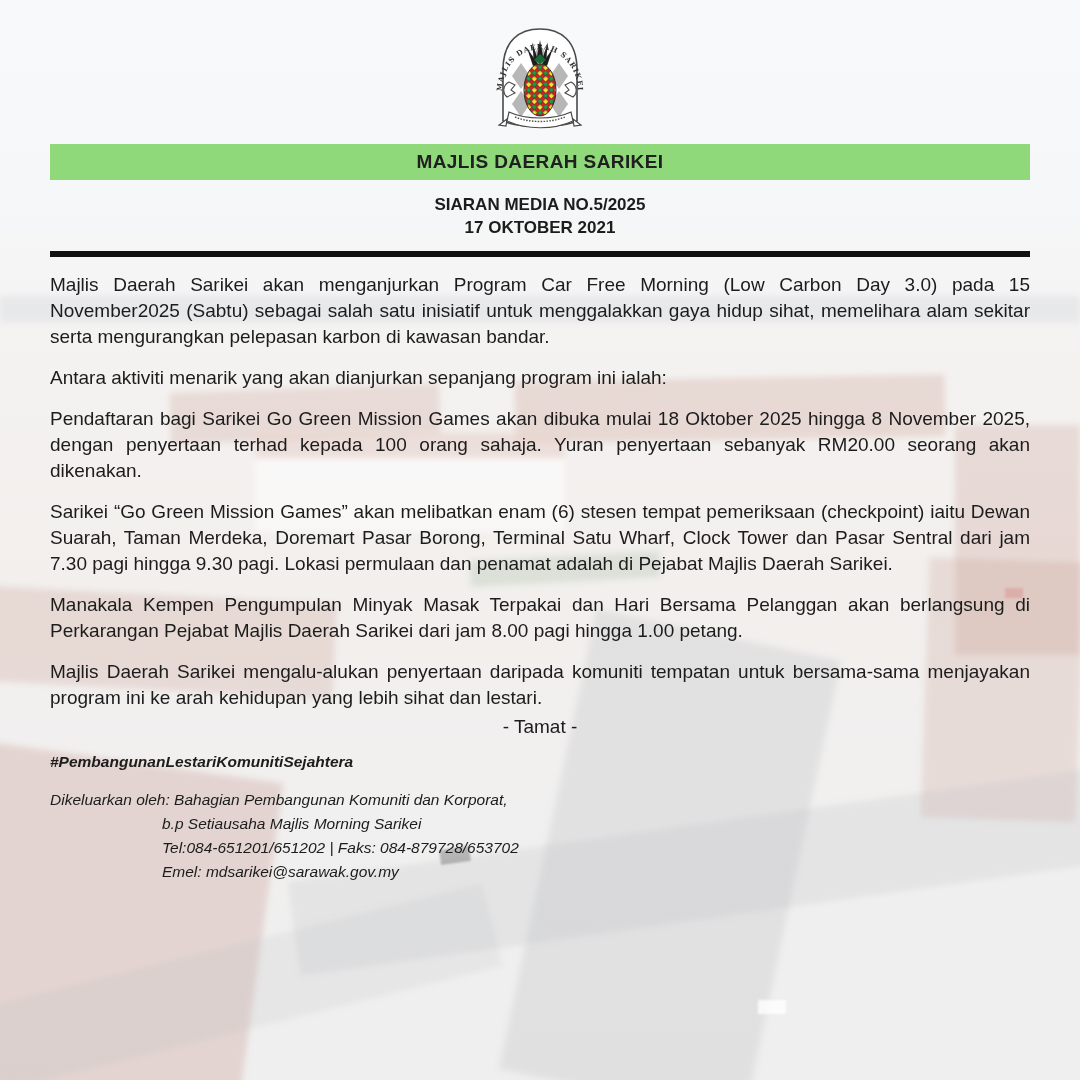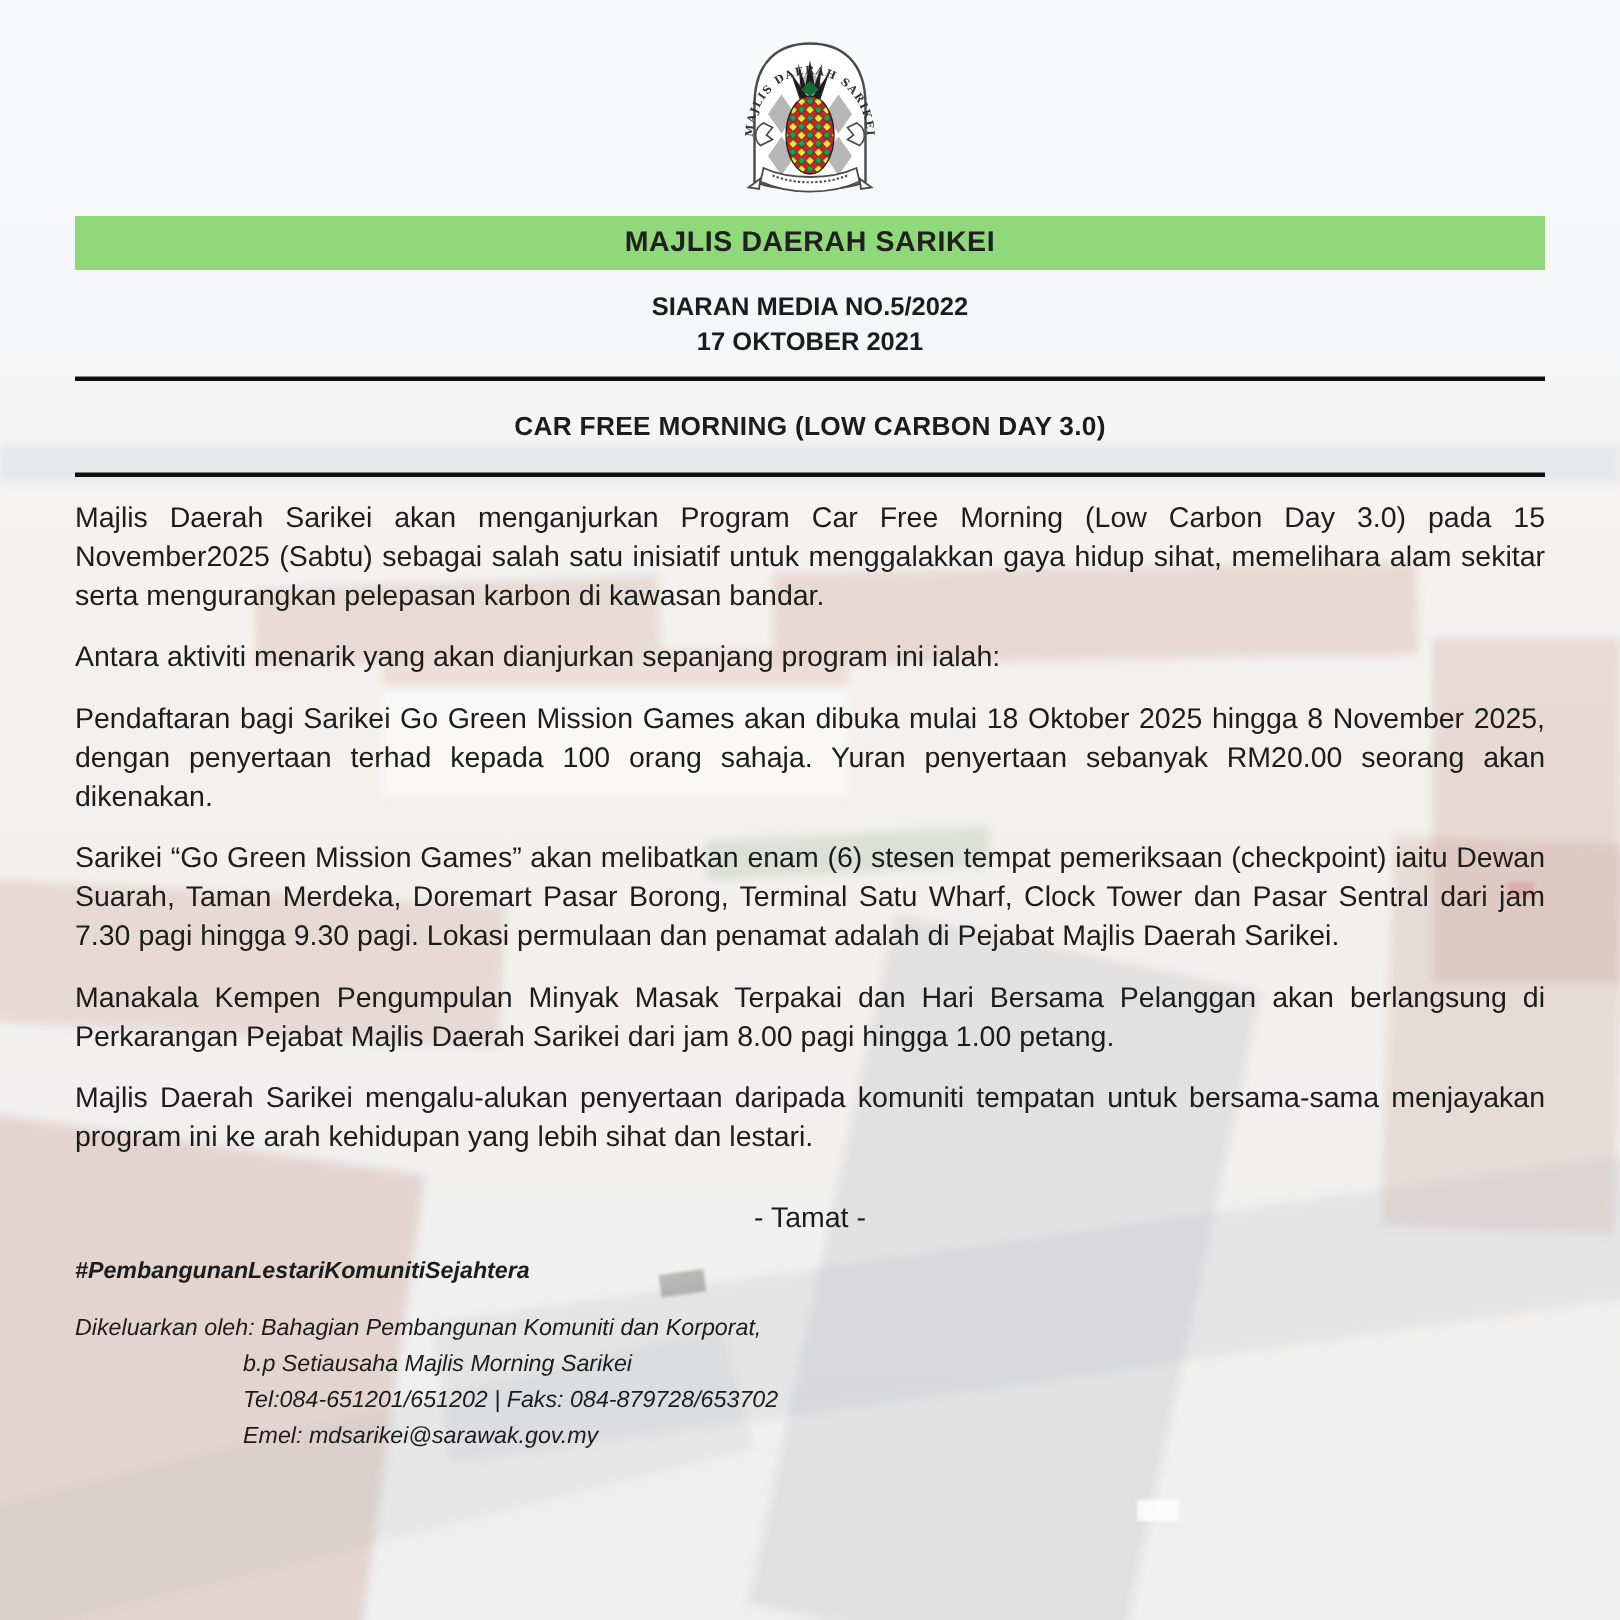--- a/index.html
+++ b/index.html
@@ -21,21 +21,21 @@
     height:36px; background:var(--accent_green,#8FD97A);
     display:flex; align-items:center; justify-content:center;
     font-weight:bold; font-size:19px; letter-spacing:0.4px; color:#202020;
   }
   .meta { text-align:center; font-weight:bold; font-size:17px; line-height:23px; margin-top:13px; }
   .rule { border:none; border-top:3px solid #101010; margin:12px 0 0 0; }
   .doc-title { text-align:center; font-weight:bold; font-size:17.5px; letter-spacing:0.2px; margin:20px 0; }
   .body-par { font-size:19px; line-height:26px; text-align:justify; margin:15px 0 0 0; }
   .intro-par { font-size:19px; line-height:26px; margin:15px 0 0 0; }
   ul.activities { margin:13px 0 0 0; padding-left:36px; font-size:19px; line-height:27px; }
-  .tamat { text-align:center; font-size:19px; margin-top:30px; }
+  .tamat { text-align:center; font-size:19px; margin-top:5px; }
   .hashtags { margin-top:12px; font-style:italic; font-weight:bold; font-size:15.5px; line-height:23px; }
   .issued { margin-top:15px; font-style:italic; font-size:15.5px; line-height:24px; }
   .issued .indent { padding-left:112px; }
 </style>
 </head>
 <body>
 
 <div class="page">
 
   <div class="bg" aria-hidden="true">
@@ -109,27 +109,26 @@
           <textPath href="#arcpath" startOffset="50%" text-anchor="middle">MAJLIS DAERAH SARIKEI</textPath>
         </text>
       </svg>
     </div>
 
     <div class="banner">
       <span>MAJLIS DAERAH SARIKEI</span>
     </div>
 
     <div class="meta">
-      <div>SIARAN MEDIA NO.5/2022</div>
+      <div>SIARAN MEDIA NO.5/2025</div>
       <div>17 OKTOBER 2021</div>
     </div>
 
     <hr class="rule">
 
-    <div class="doc-title">CAR FREE MORNING (LOW CARBON DAY 3.0)</div>
 
     <hr class="rule" style="margin-top:0;">
 
     <p class="body-par">Majlis Daerah Sarikei akan menganjurkan Program Car Free Morning (Low Carbon Day 3.0) pada 15 November2025 (Sabtu) sebagai salah satu inisiatif untuk menggalakkan gaya hidup sihat, memelihara alam sekitar serta mengurangkan pelepasan karbon di kawasan bandar.</p>
 
     <p class="intro-par">Antara aktiviti menarik yang akan dianjurkan sepanjang program ini ialah:</p>
 
 
     <p class="body-par">Pendaftaran bagi Sarikei Go Green Mission Games akan dibuka mulai 18 Oktober 2025 hingga 8 November 2025, dengan penyertaan terhad kepada 100 orang sahaja. Yuran penyertaan sebanyak RM20.00 seorang akan dikenakan.</p>
 

